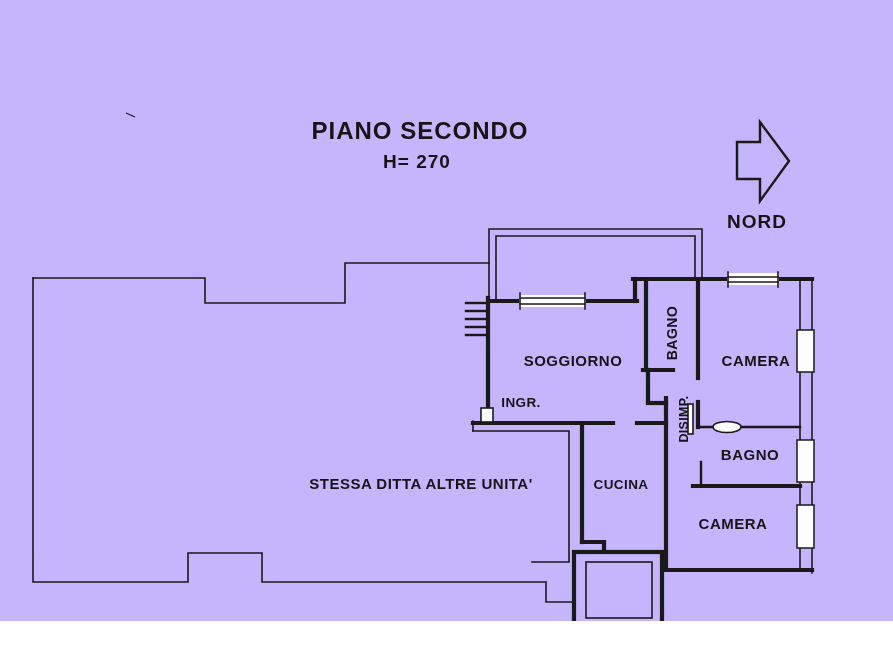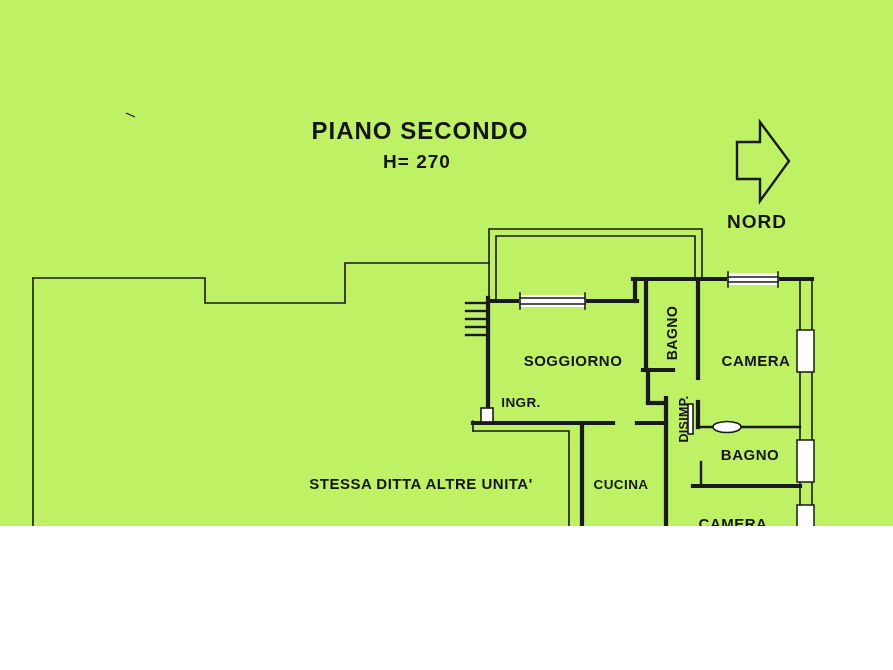--- a/index.html
+++ b/index.html
@@ -1,16 +1,16 @@
 <!DOCTYPE html>
 <html><head>
 <meta charset="utf-8">
 <style>
   html,body{margin:0;padding:0;background:#ffffff;}
-  .stage{position:relative;width:893px;height:526px;background:#bef264;overflow:hidden;}
+  .stage{position:relative;width:893px;height:621px;background:#c4b5fd;overflow:hidden;}
   svg text{fill:#151515;font-family:"Liberation Sans",sans-serif;font-weight:bold;}
   .t-title{font-size:24px;letter-spacing:1px;}
   .t-sub{font-size:19px;letter-spacing:1px;}
   .t-nord{font-size:19px;letter-spacing:1px;}
   .t-room{font-size:15px;letter-spacing:0.5px;}
   .t-room-sm{font-size:13.5px;letter-spacing:0.4px;}
   .t-vert{font-size:14px;letter-spacing:0.5px;}
   .t-vert-sm{font-size:12.5px;letter-spacing:0.3px;}
   .thick{stroke:#1a1a1a;stroke-width:4.2;fill:none;stroke-linecap:square;}
   .mid{stroke:#1a1a1a;stroke-width:2.4;fill:none;stroke-linecap:square;}

